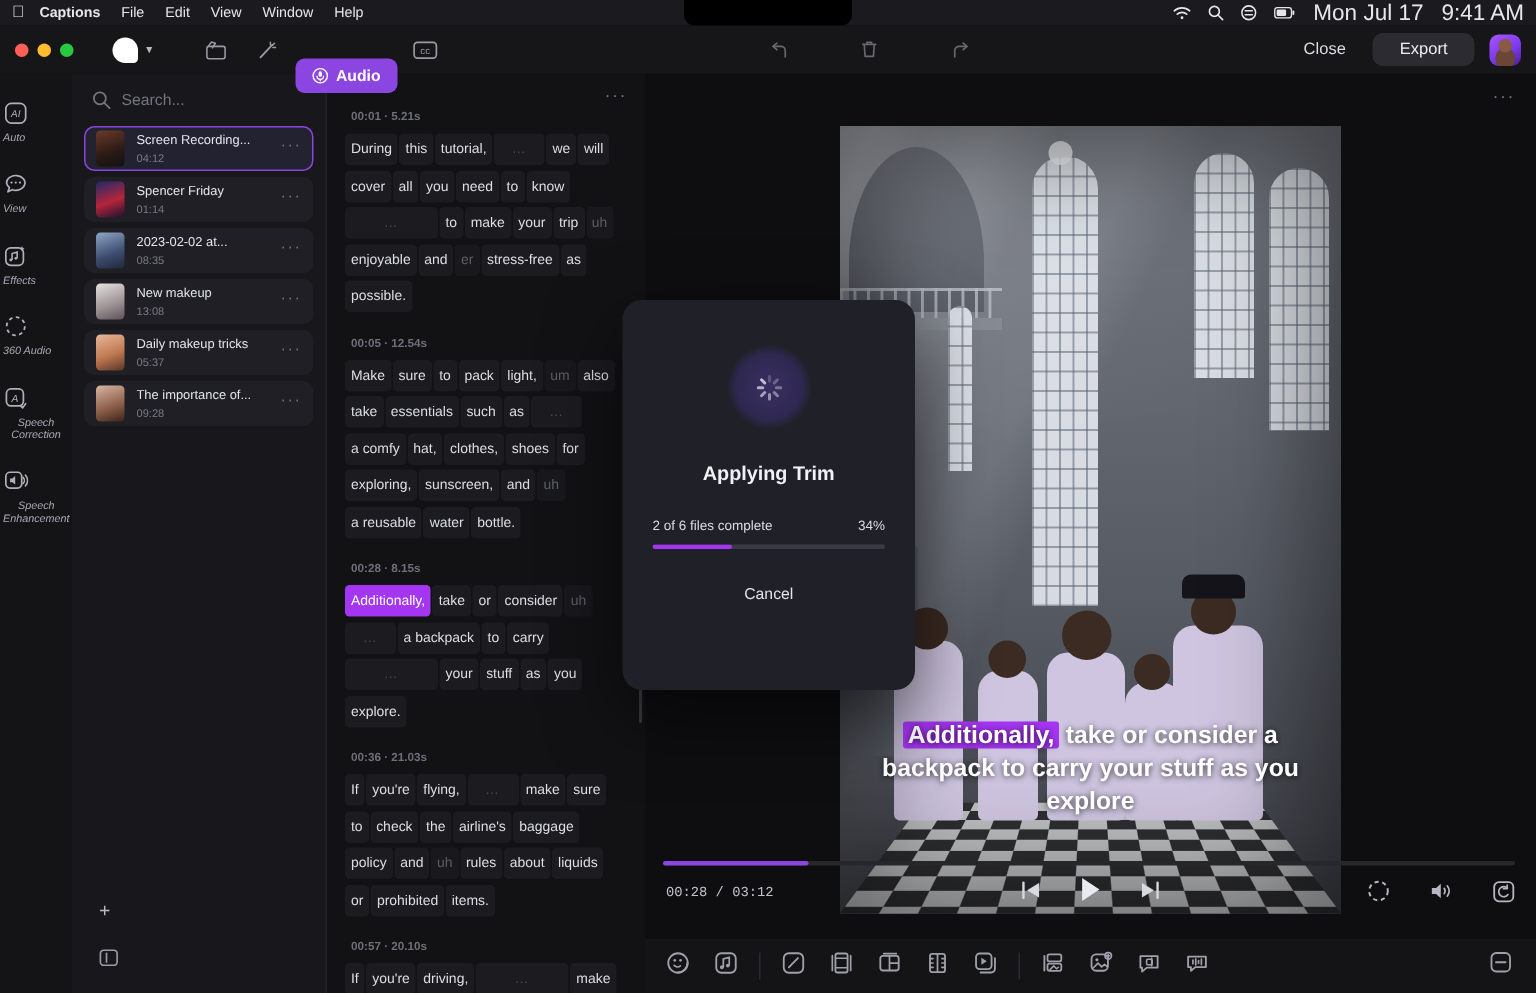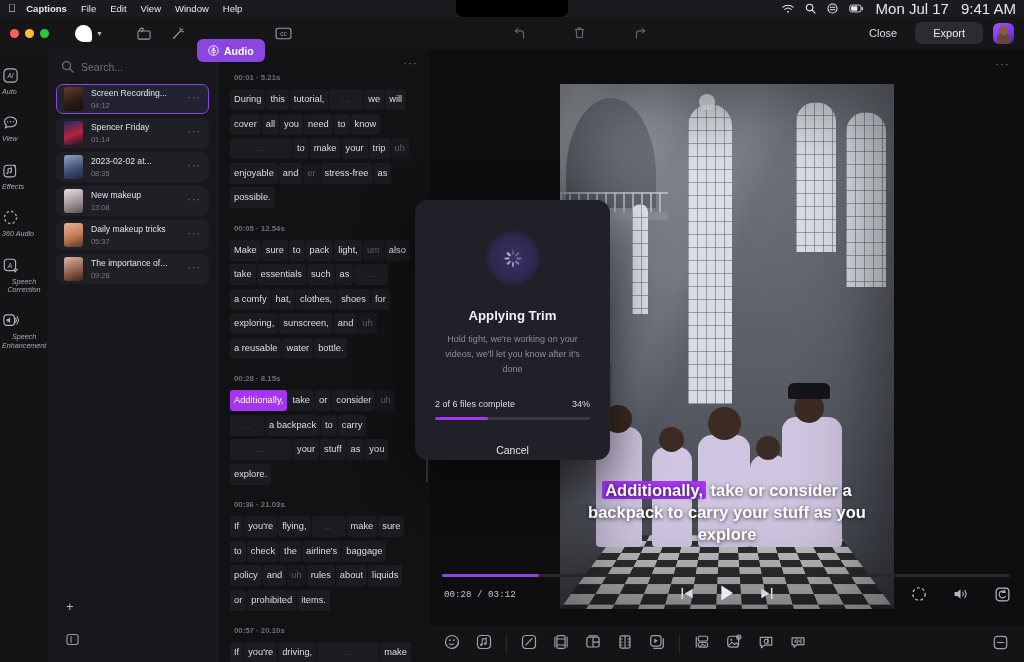--- a/index.html
+++ b/index.html
@@ -827,21 +827,20 @@
             <i style="transform: rotate(45deg); opacity: 0.34;"></i>
             <i style="transform: rotate(90deg); opacity: 0.44;"></i>
             <i style="transform: rotate(135deg); opacity: 0.53;"></i>
             <i style="transform: rotate(180deg); opacity: 0.63;"></i>
             <i style="transform: rotate(225deg); opacity: 0.72;"></i>
             <i style="transform: rotate(270deg); opacity: 0.81;"></i>
             <i style="transform: rotate(315deg); opacity: 0.91;"></i>
           </div>
       </div>
       <div class="mtitle">Applying Trim</div>
-      <div class="msub">Hold tight, we're working on your videos, we'll let you know after it's done</div>
       <div class="prow">
         <span>2 of 6 files complete</span>
         <span>34%</span>
       </div>
       <div class="pbarbg">
         <div class="pbarfill" id="modalfill" style="width: 34%;"></div>
       </div>
       <div class="cancel">Cancel</div>
     </div>
   </div>

